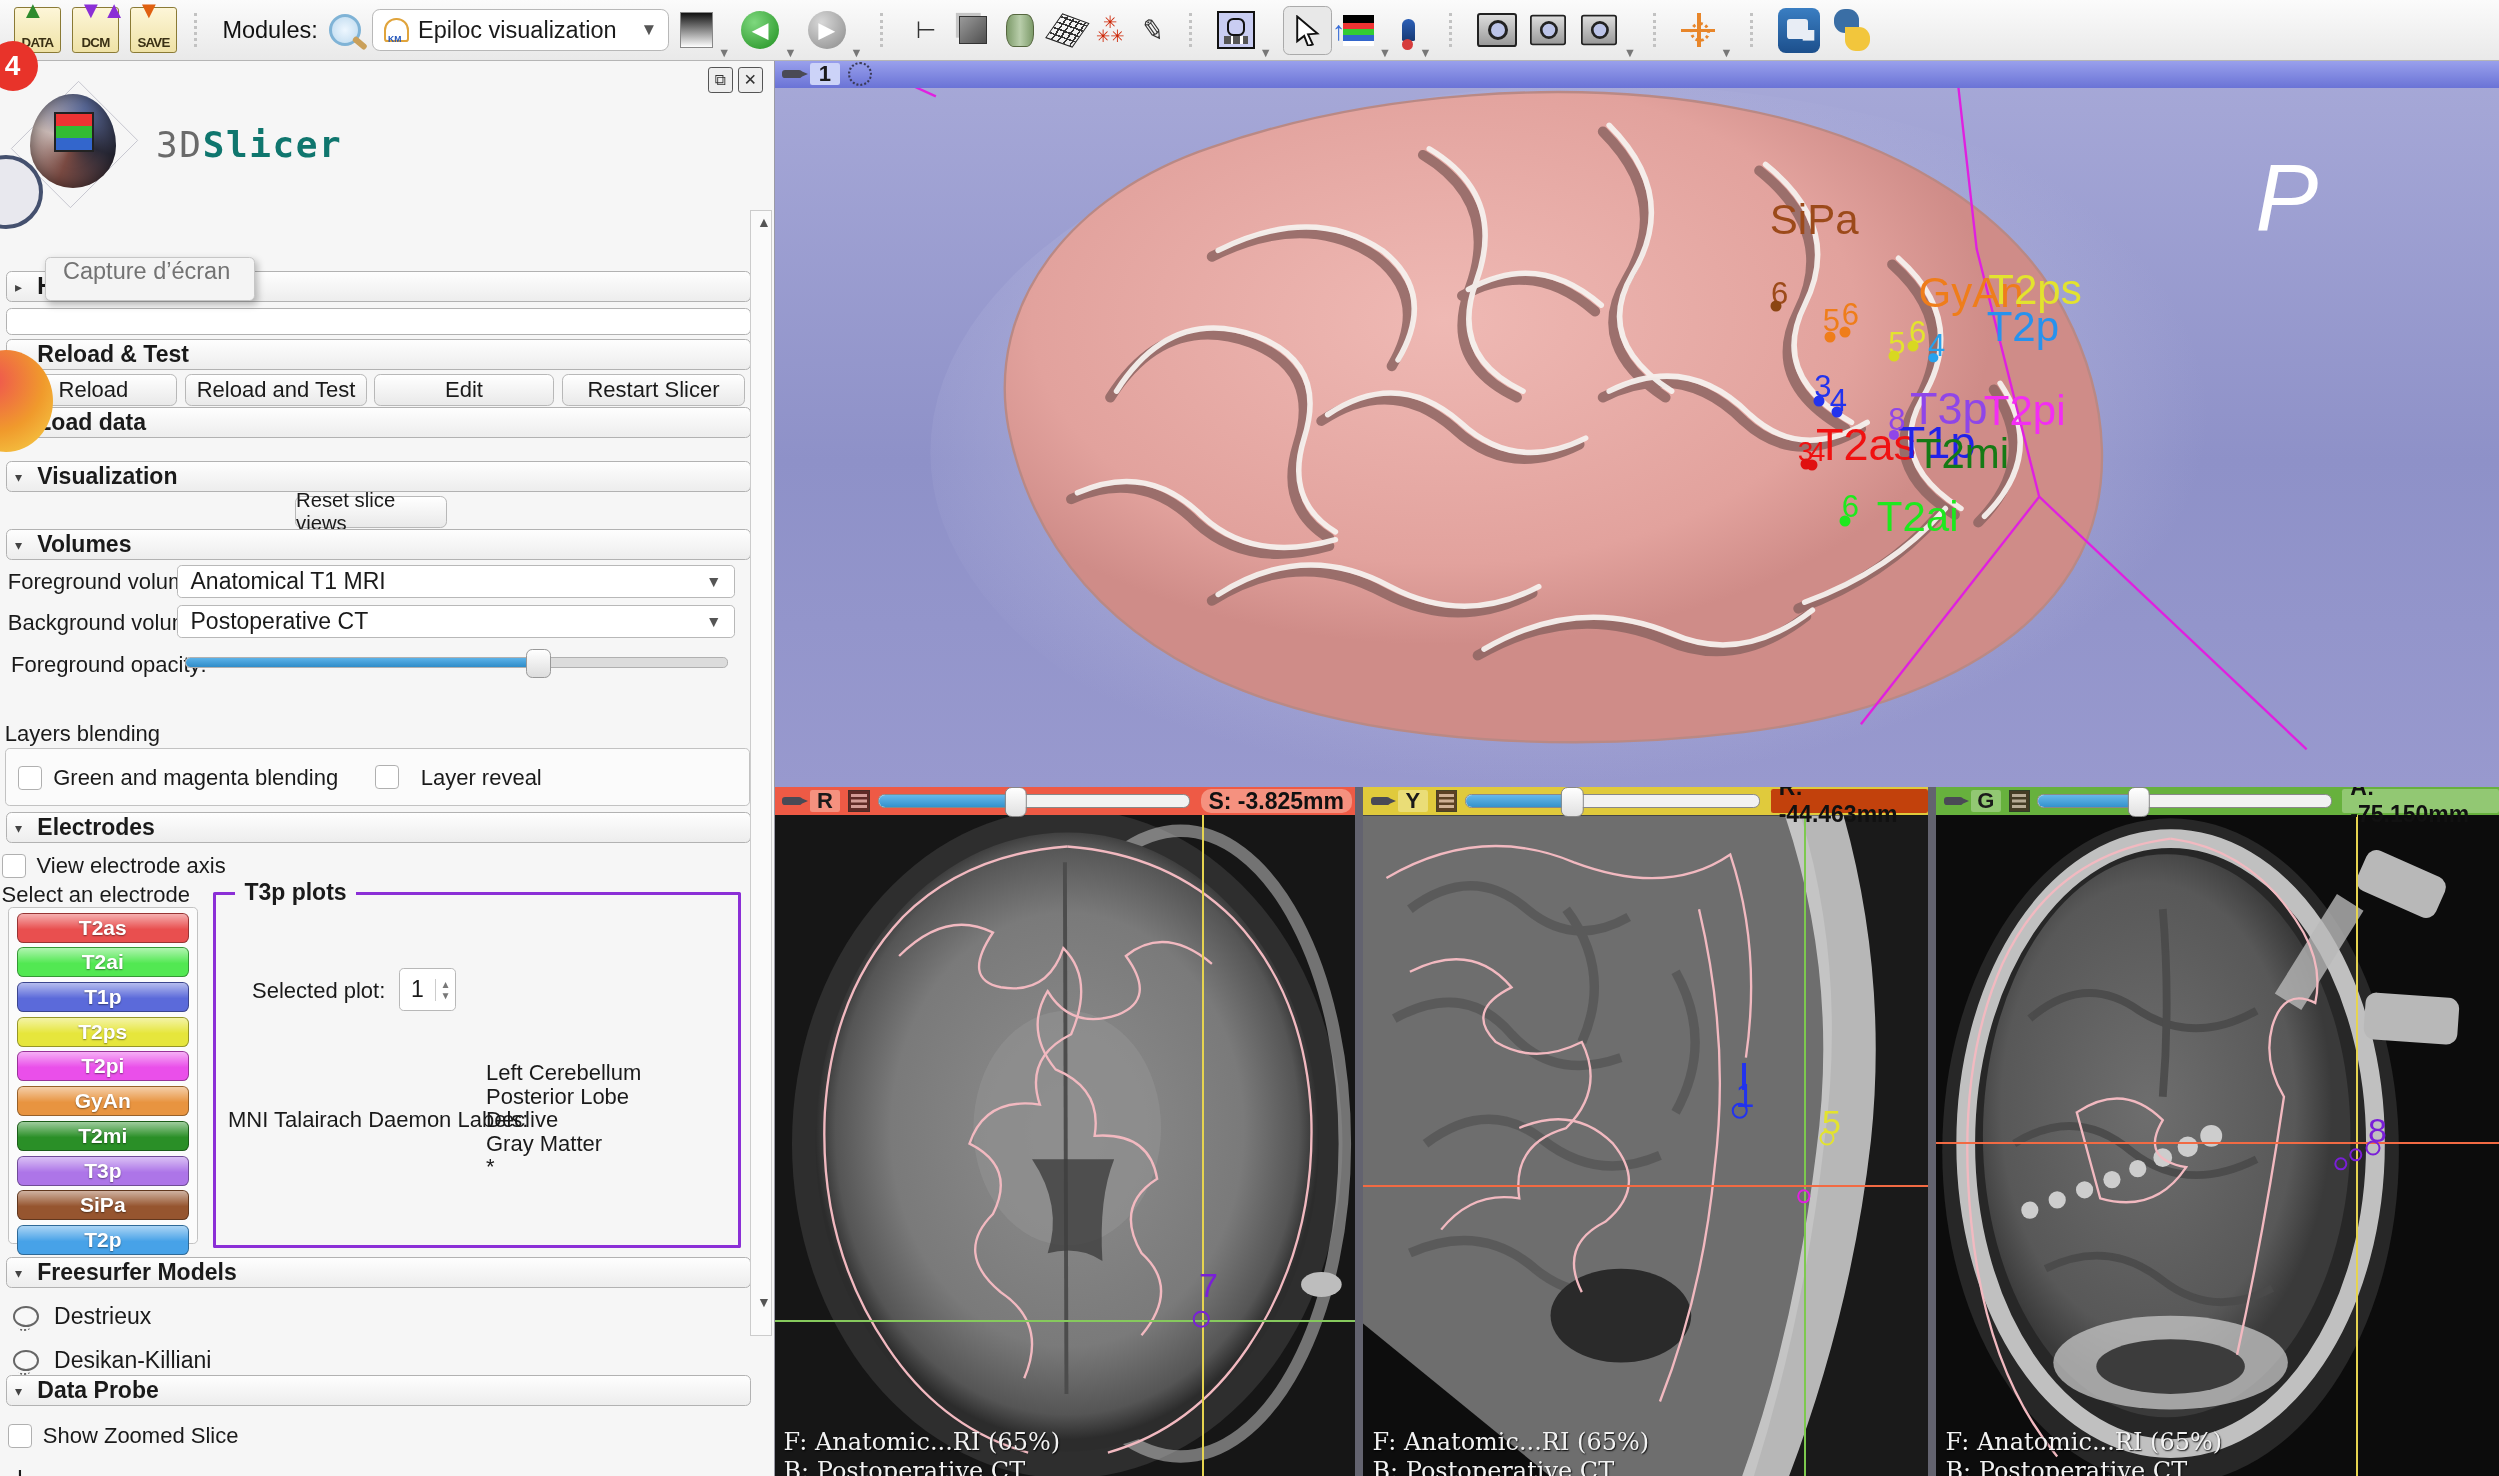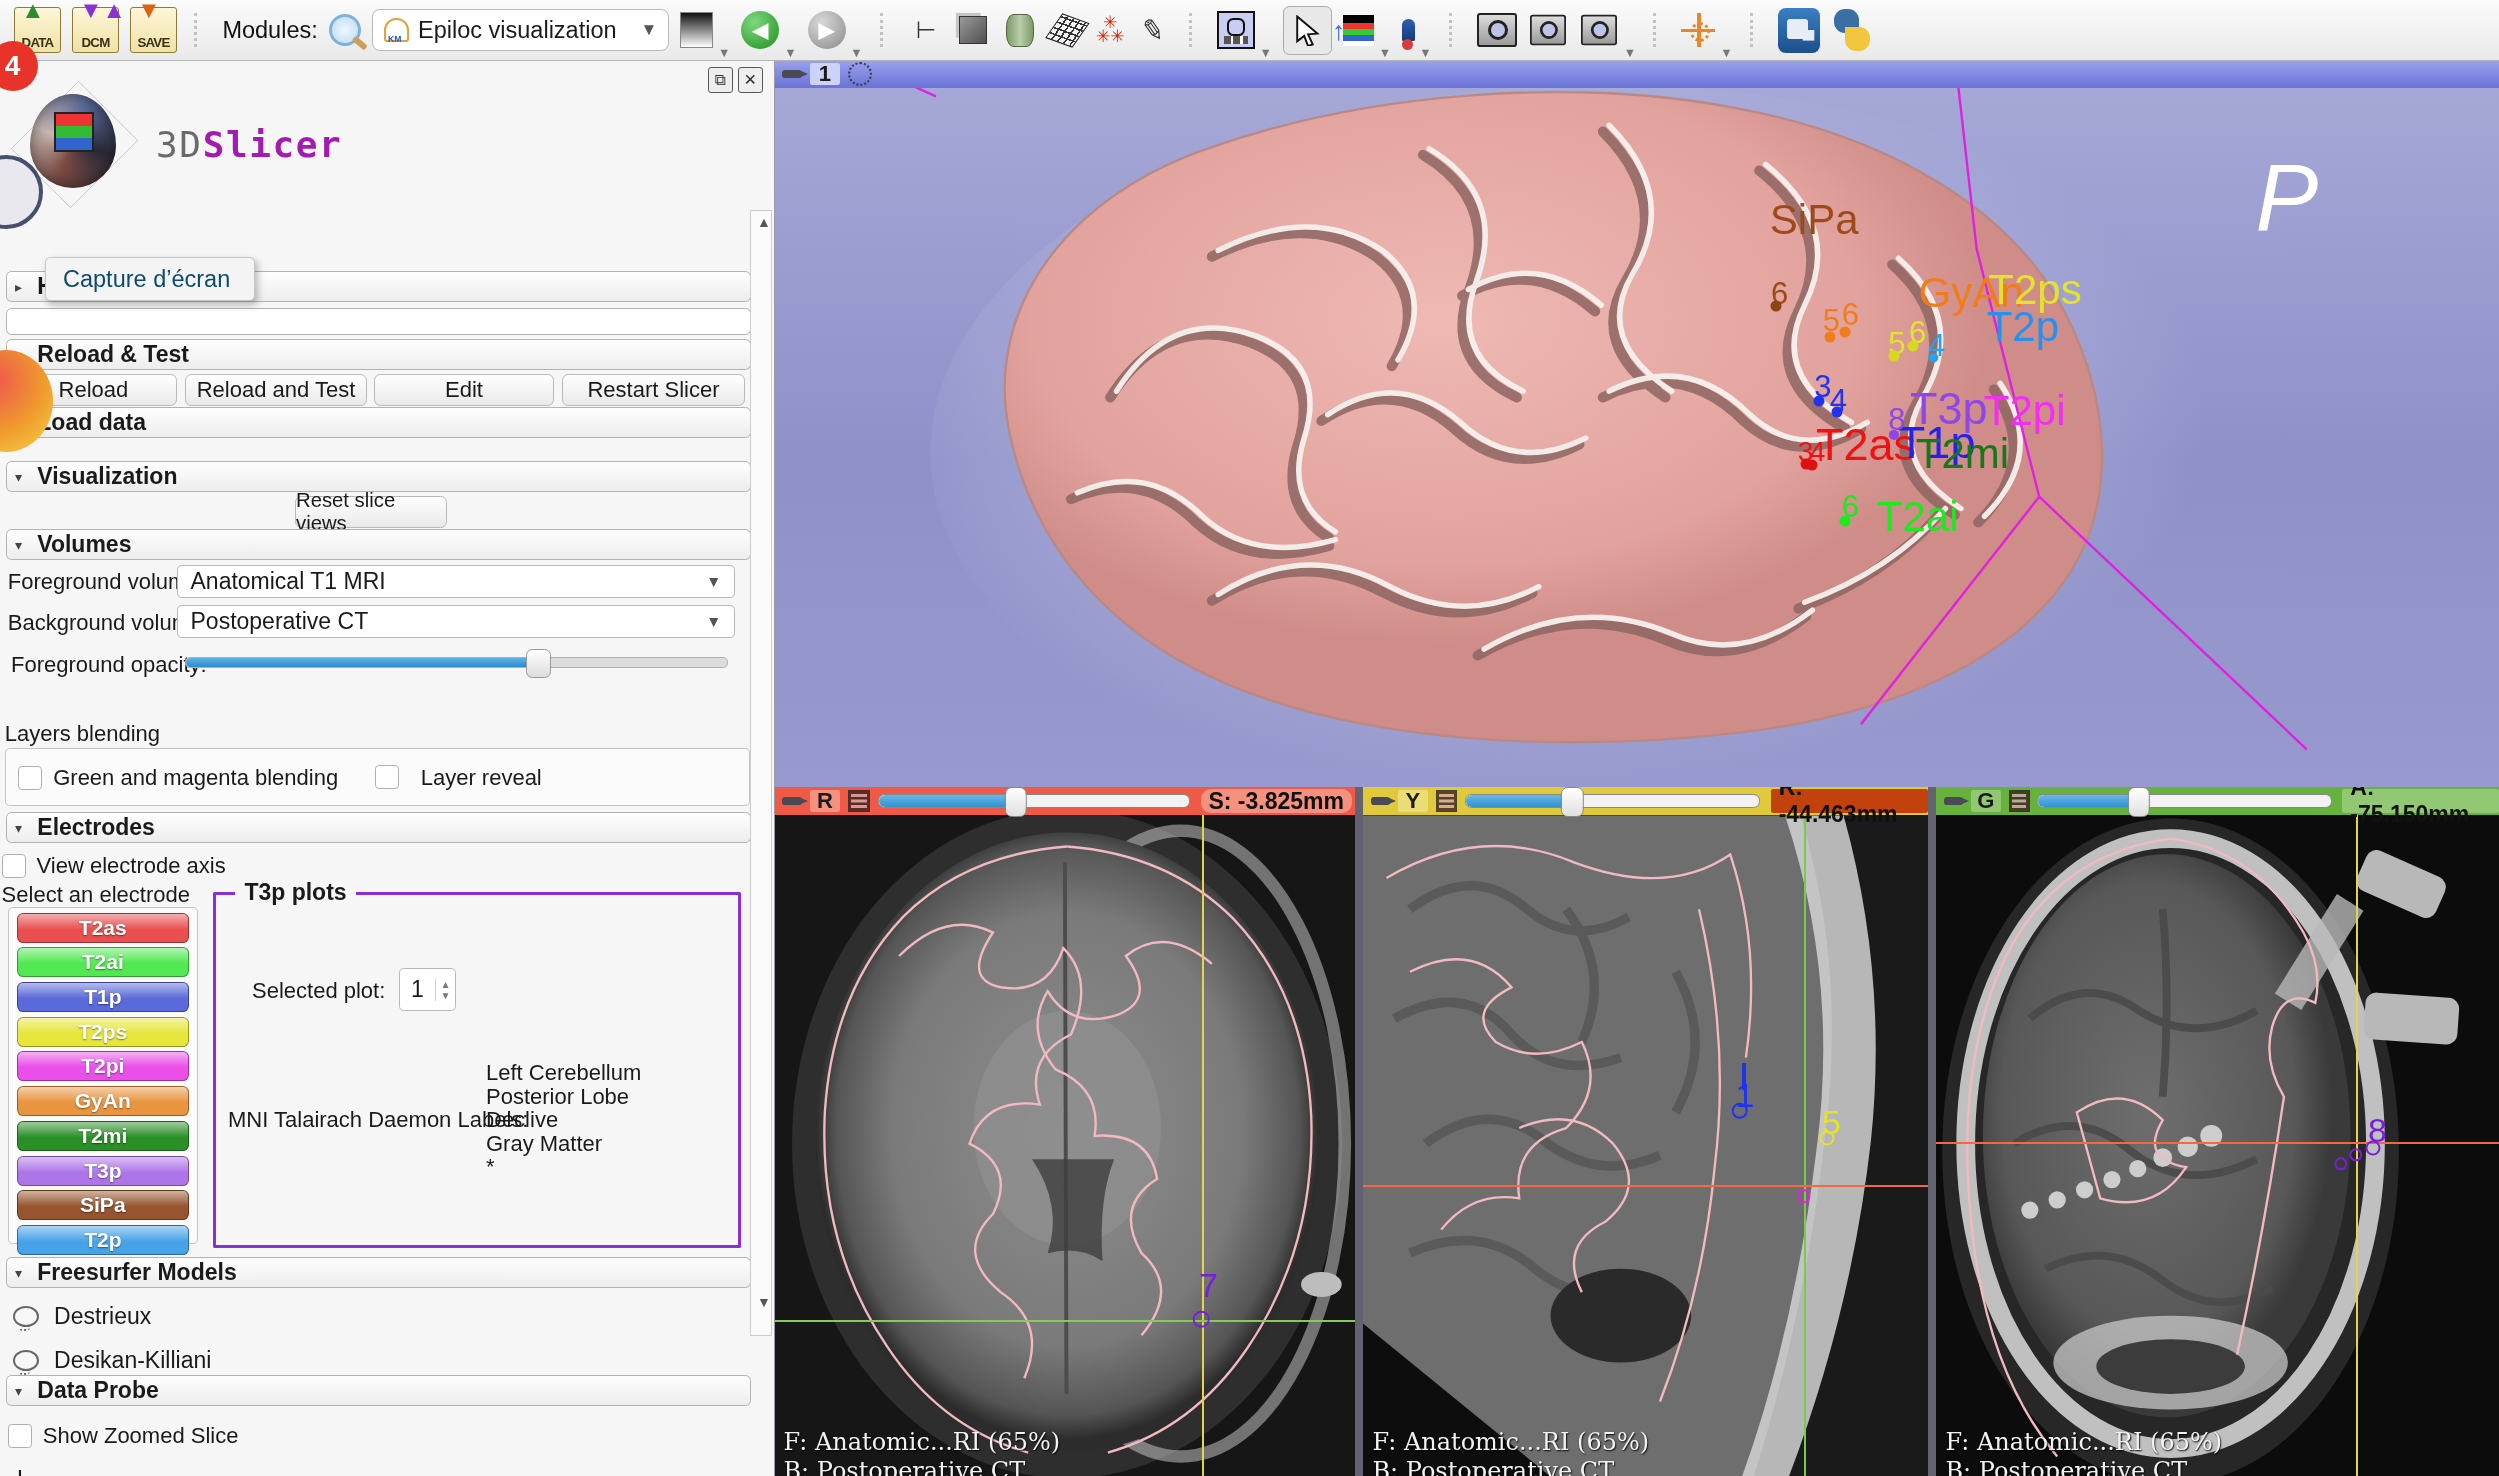--- a/index.html
+++ b/index.html
@@ -65,21 +65,21 @@
       display:flex;align-items:center;justify-content:center;font-size:15.6px;color:#333;background:#eee;}
   #logo-row{position:absolute;left:15.6px;top:17px;display:flex;align-items:center;gap:23.5px;}
   .slicer-logo{width:117px;height:133px;position:relative;}
   .slicer-logo .disk{position:absolute;left:14px;top:15.6px;width:86px;height:94px;border-radius:50% 50% 50% 50%/55% 55% 45% 45%;
      background:conic-gradient(from 200deg,#7a4a42,#c8b8b4,#5a6a9a,#2a2a38,#7a4a42);box-shadow:inset 0 0 15.6px #0008;}
   .slicer-logo .grid{position:absolute;left:38px;top:34px;width:36px;height:36px;
      background:linear-gradient(#e33 0 33%,#3b3 33% 66%,#36c 66%),repeating-linear-gradient(90deg,#0003 0 11px,#fff0 11px 11.7px);
      border:2.3px solid #222;}
   .slicer-logo .wire{position:absolute;inset:0;border:1.6px solid #b8b8c4;transform:rotate(45deg) scale(.72);}
   #logo-text{font-size:36px;color:#6a6a6a;letter-spacing:1.6px;font-family:"DejaVu Sans Mono",monospace;}
-  #logo-text b{color:#a21caf;font-weight:bold;margin-top:35px;}
+  #logo-text b{color:#0f766e;font-weight:bold;margin-top:35px;}
   .sect{position:absolute;left:6.3px;right:23.5px;height:31px;border:1.6px solid #b2b2b2;border-radius:5.5px;
      background:linear-gradient(#fefefe,#ededed);display:flex;align-items:center;font-size:23px;font-weight:bold;
      padding-left:30px;box-sizing:border-box;}
   .sect .tri{position:absolute;left:7.8px;font-size:14px;color:#444;font-weight:normal;}
   .pbtn{position:absolute;height:30px;border:1.6px solid #b8b8b8;border-radius:6.3px;background:linear-gradient(#ffffff,#e9e9e9);
      display:flex;align-items:center;justify-content:center;font-size:22px;}
   .plabel{position:absolute;font-size:22px;}
   .combo{position:absolute;height:33px;background:#fff;border:1.6px solid #b8b8b8;border-radius:4.7px;
      display:flex;align-items:center;font-size:23px;padding:0 12.5px;box-sizing:border-box;}
   .combo .varr{margin-left:auto;color:#555;font-size:15.6px;}
@@ -106,22 +106,22 @@
      border-bottom:2.3px dotted #666;border-radius:50%;}
   .scrollstrip{position:absolute;right:1.6px;top:149px;width:20.3px;bottom:141px;background:#fafafa;border:0.8px solid #ccc;}
   .scroll-arrow{position:absolute;right:3.1px;font-size:14px;color:#555;}
   .badge{position:absolute;left:-12.5px;top:41px;width:50px;height:50px;border-radius:50%;background:#e8332a;
      color:#fff;font-size:28px;font-weight:bold;display:flex;align-items:center;justify-content:center;z-index:60;}
   .edge-circle1{position:absolute;left:-31px;top:94px;width:66px;height:66px;border-radius:50%;
      border:4.7px solid #44506e;background:#e8e8ee;z-index:1;}
   .edge-circle2{position:absolute;left:-41px;top:289px;width:94px;height:102px;border-radius:50%;
      background:radial-gradient(circle at 35% 30%,#ef5350,#f09a2c 55%,#f6d44a);z-index:1;}
   #tooltip{position:absolute;left:45px;top:196px;width:210px;height:44px;background:#f4f4f4;border:1.6px solid #c6c6c6;
-     border-radius:5.5px;box-shadow:2.3px 3.1px 7.8px rgba(0,0,0,.25);display:flex;align-items:center;
-     padding-left:17px;font-size:23.5px;color:#0c4a6e;z-index:30;box-sizing:border-box;}
+     border-radius:5.5px;box-shadow:2.3px 3.1px 7.8px rgba(0,0,0,.25);display:flex;align-items:flex-start;
+     padding-left:17px;font-size:23.5px;color:#737373;z-index:30;box-sizing:border-box;}
   
   #views{position:absolute;left:774px;top:61px;right:0;bottom:0;background:#111;}
   #view3d{position:absolute;left:0;top:0;width:1725px;height:726px;overflow:hidden;
      background:linear-gradient(180deg,#a7a9d8 0%,#8e91c8 55%,#9899ce 100%);}
   #view3d-bar{position:absolute;left:0;top:0;right:0;height:26.6px;z-index:5;
      background:linear-gradient(#99a0ec,#6a73d6);display:flex;align-items:center;gap:7.8px;padding-left:7.8px;}
   .bar-pin{width:20.3px;height:7.8px;background:#4a4a55;border-radius:3.1px;position:relative;}
   .bar-pin::after{content:"";position:absolute;right:-6.3px;top:0.8px;border-left:7px solid #4a4a55;
      border-top:3.1px solid transparent;border-bottom:3.1px solid transparent;}
   .bar-chip{height:22px;min-width:30px;display:flex;align-items:center;justify-content:center;

